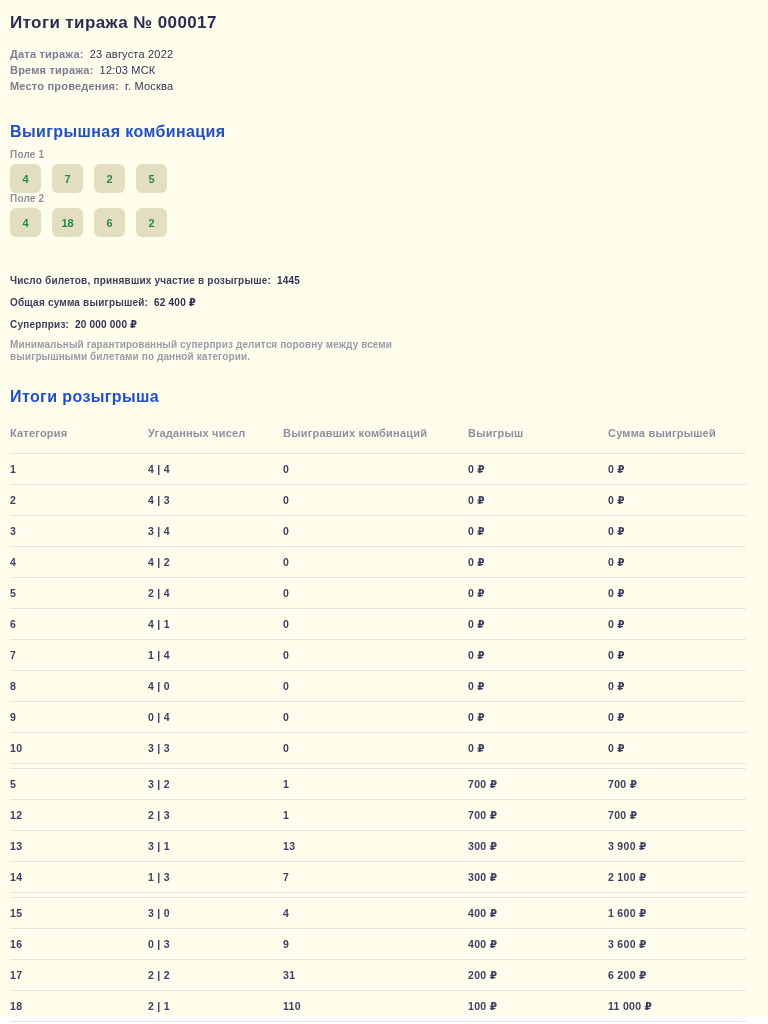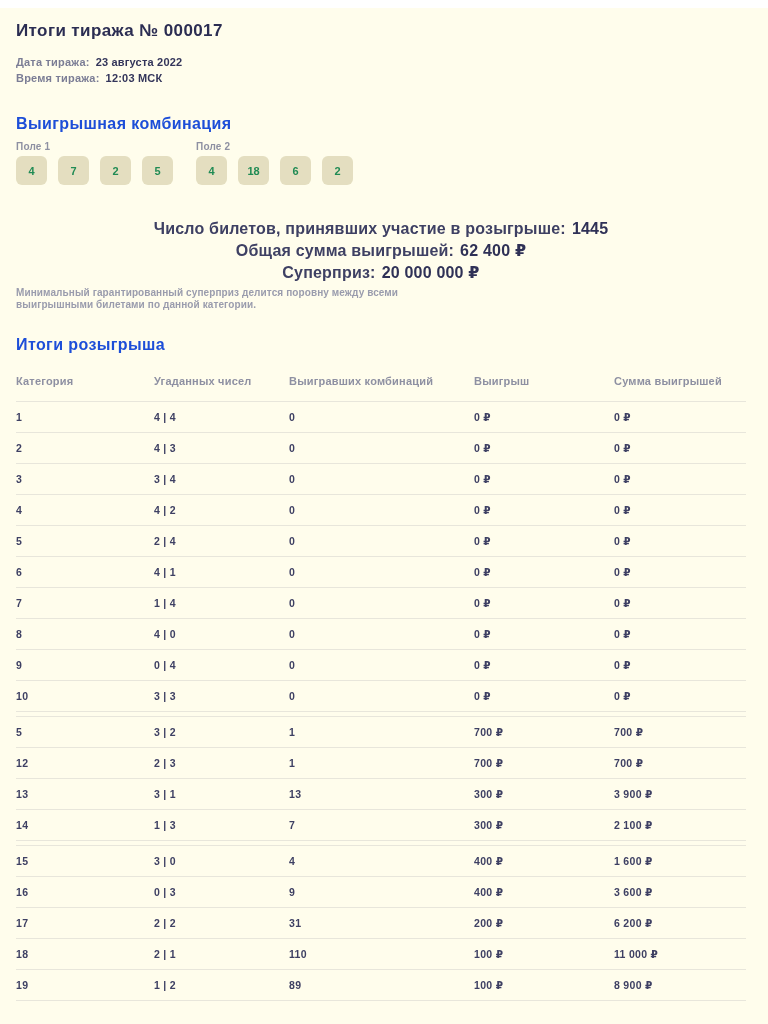--- a/index.html
+++ b/index.html
@@ -3,56 +3,55 @@
 <meta charset="utf-8">
 <style>
   html,body{margin:0;padding:0;}
   body{
     width:768px;height:1024px;overflow:hidden;
     background:#ffffff;
     font-family:"Liberation Sans","DejaVu Sans",sans-serif;
     -webkit-font-smoothing:antialiased;
   }
   .page{
-    margin-top:8px;
     width:768px;height:1016px;
     background:#fffdec;
     box-sizing:border-box;
-    padding:6px 22px 0 16px;
+    padding:6px 22px 0 10px;
     color:#2f3156;
   }
   h1{
     font-size:17px;line-height:22px;margin:6px 0 12px 0;
     font-weight:bold;color:#2b2d52;letter-spacing:.4px;
   }
   h2{
     font-size:16px;line-height:20px;margin:0;
     font-weight:bold;color:#1d4ed8;letter-spacing:.4px;
   }
   .info-line{
     font-size:11px;line-height:16px;letter-spacing:.2px;
   }
   .info-label{color:#7b7d95;font-weight:600;margin-right:6px;}
-  .info-value{color:#33355a;font-weight:bold;}
+  .info-value{color:#33355a;font-weight:normal;}
   .comb-heading{margin-top:28px;}
-  .fields{display:flex;margin-top:7px;}
+  .fields{display:flex;margin-top:7px;flex-direction:column;}
   .field{margin-right:12px;}
   .field-label{
     font-size:10px;color:#8e90a2;font-weight:600;
     margin-bottom:4px;letter-spacing:.2px;
   }
   .tiles{display:flex;}
   .tile{
     width:31px;height:29px;margin-right:11px;
     background:#e4dec0;border-radius:6px;
     display:flex;align-items:center;justify-content:center;
     font-size:11px;font-weight:bold;color:#208b54;
   }
   .stats{margin-top:36px;}
-  .stat-line{font-size:16px;line-height:16px;margin-bottom:6px;letter-spacing:.2px;text-align:center;}
+  .stat-line{font-size:10px;line-height:16px;margin-bottom:6px;letter-spacing:.2px;}
   .stat-label{color:#3e4063;font-weight:bold;margin-right:6px;}
   .stat-value{color:#2f3156;font-weight:bold;}
   .note{
     font-size:10px;line-height:12px;color:#9a9cad;
     max-width:420px;margin:0 0 0 0;font-weight:600;letter-spacing:.1px;
   }
   .results-heading{margin-top:24px;}
   .thead,.trow{
     display:grid;
     grid-template-columns:138px 135px 185px 140px 1fr;
@@ -73,20 +72,21 @@
 </head>
 <body>
 
 <div class="page">
 
   <h1>Итоги тиража № 000017</h1>
 
   <div id="draw-info">
       <div class="info-line"><span class="info-label">Дата тиража:</span><span class="info-value">23 августа 2022</span></div>
       <div class="info-line"><span class="info-label">Время тиража:</span><span class="info-value">12:03 МСК</span></div>
+      <div class="info-line"><span class="info-label">Место проведения:</span><span class="info-value">г. Москва</span></div>
     </div>
 
   <h2 class="comb-heading">Выигрышная комбинация</h2>
 
   <div class="fields" id="fields">
       <div class="field">
         <div class="field-label">Поле 1</div>
         <div class="tiles">
           <div class="tile">4</div>
           <div class="tile">7</div>

